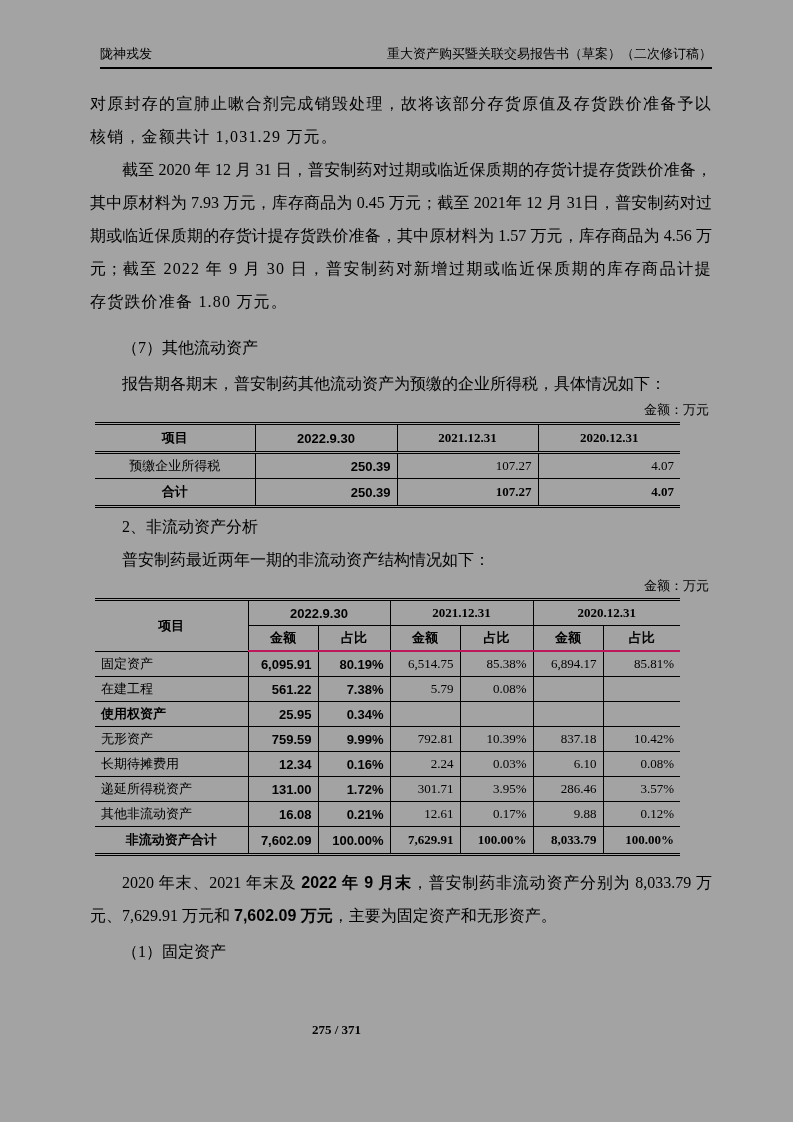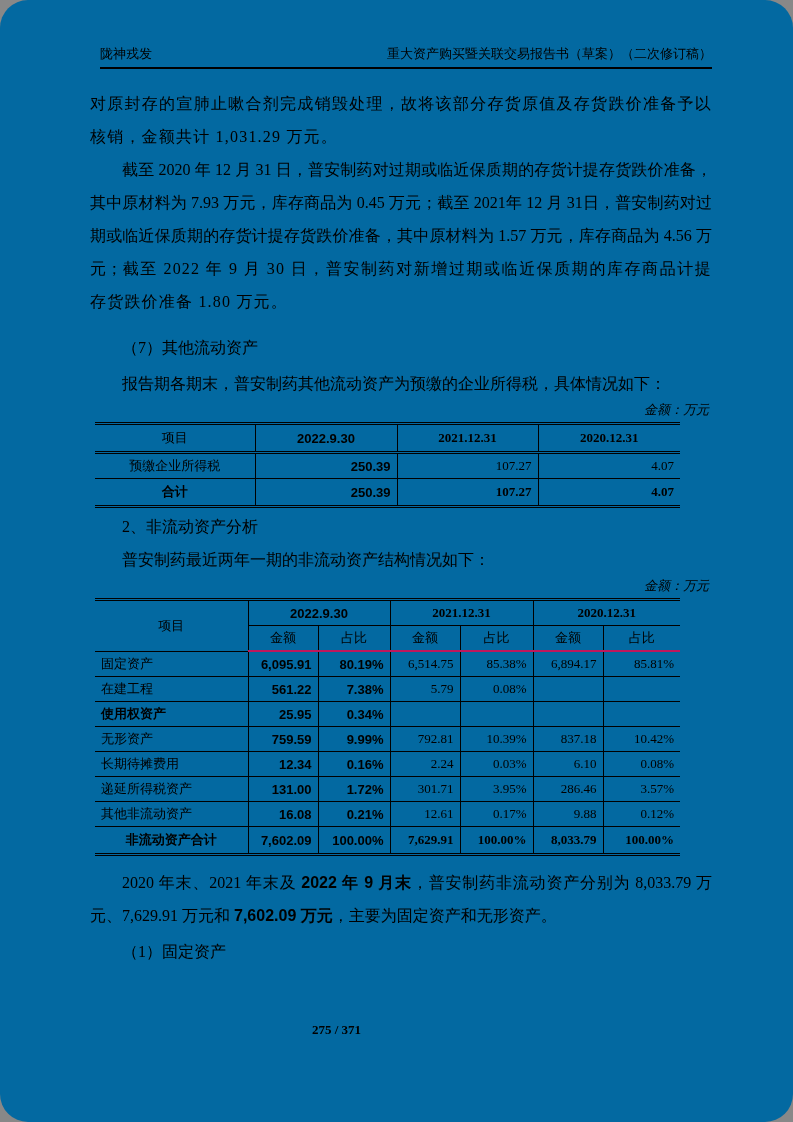--- a/index.html
+++ b/index.html
@@ -1,52 +1,51 @@
 <!DOCTYPE html>
 <html><head>
 <meta charset="utf-8">
 <style>
   html,body { margin:0; padding:0; background:#888; }
   .page {
-    position:relative; width:793px; height:1122px; background:#0369a1;
+    position:relative; width:793px; height:1122px; background:#a3a3a3;
     margin:0 auto; overflow:hidden; color:#000;
     font-family:"Liberation Serif","DejaVu Serif",serif;
-    border-radius:28px;
   }
   
   .doc-header {
     position:absolute; left:100px; top:46px; width:612px;
     display:flex; justify-content:space-between; align-items:flex-end;
     border-bottom:2px solid #000; padding-bottom:6px;
     font-size:13px; line-height:15px;
   }
   
   .content { position:absolute; left:90px; top:87px; width:622px; }
   p { margin:0; font-size:16px; line-height:33px; text-align:justify; }
   .indent { text-indent:2em; }
   .kai { font-weight:normal; letter-spacing:1.2px; }
   .b-sans { font-weight:bold; font-family:"Liberation Sans","DejaVu Sans",sans-serif; }
   .heading { text-indent:2em; }
   .h7 { margin-top:13px; }
   .h2x { margin-top:2px; }
   .p3 { margin-top:3px; }
   .p5 { margin-top:10px; }
   .h1f { margin-top:3px; }
-  .unit { font-size:13px; line-height:16px; text-align:right; margin:2px 3px 4px 0;font-style:italic; }
+  .unit { font-size:13px; line-height:16px; text-align:right; margin:2px 3px 4px 0; }
   
   table { border-collapse:collapse; table-layout:fixed; margin-left:5px; width:585px;
           border-top:3px double #000; border-bottom:3px double #000; }
   th, td { border:1px solid #000; font-size:13px; padding:0 6px; height:24px;
            overflow:hidden; white-space:nowrap; }
   tr > th:first-child, tr > td:first-child { border-left:none; }
   tr > th:last-child, tr > td:last-child { border-right:none; }
   .t1 th { height:26px; }
   .t1 .hrow th { border-bottom:3px double #000; }
   .t2 .hr2 th { border-bottom:2px solid #be185d; }
-  .hc  { font-family:"Liberation Sans","DejaVu Sans",sans-serif; font-weight:normal; text-align:center;margin-top:37px; }
+  .hc  { font-family:"Liberation Sans","DejaVu Sans",sans-serif; font-weight:bold; text-align:center;margin-top:37px; }
   .s22 { font-family:"Liberation Sans","DejaVu Sans",sans-serif; font-weight:bold; text-align:center; }
   .hdate { font-weight:bold; text-align:center; }
   .lbl { text-align:left; }
   .lbl-c { text-align:center; }
   .lbl-b { font-weight:bold; }
   .lbl-tot { text-align:center; font-weight:bold;
              font-family:"Liberation Sans","DejaVu Sans",sans-serif; }
   .nr  { text-align:right; }
   .c22 { text-align:right; font-weight:bold;
          font-family:"Liberation Sans","DejaVu Sans",sans-serif; }

